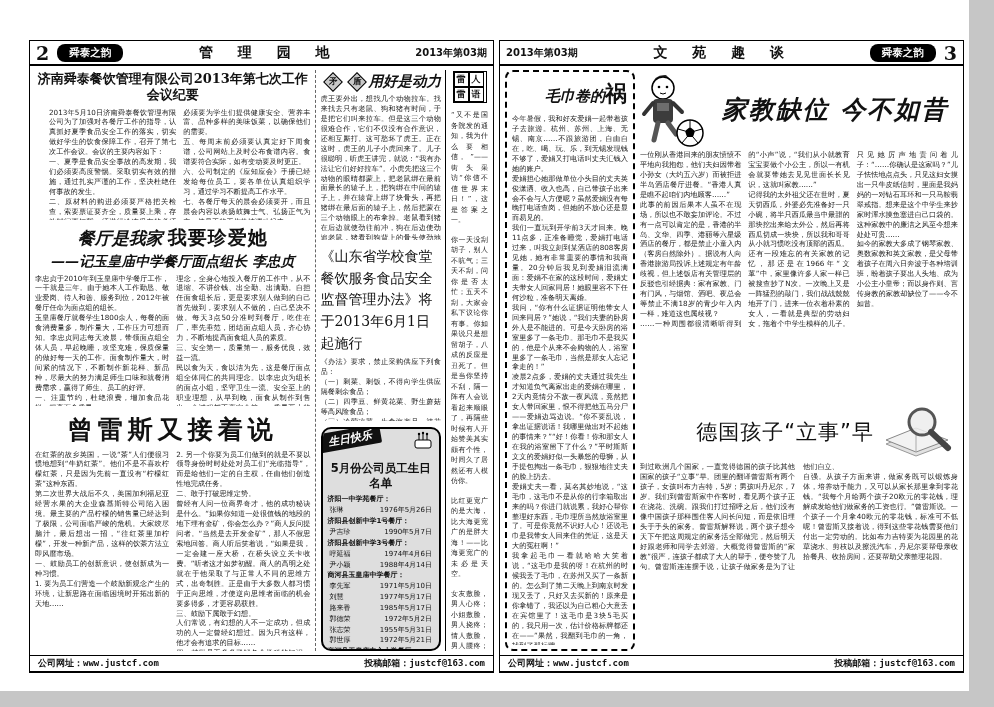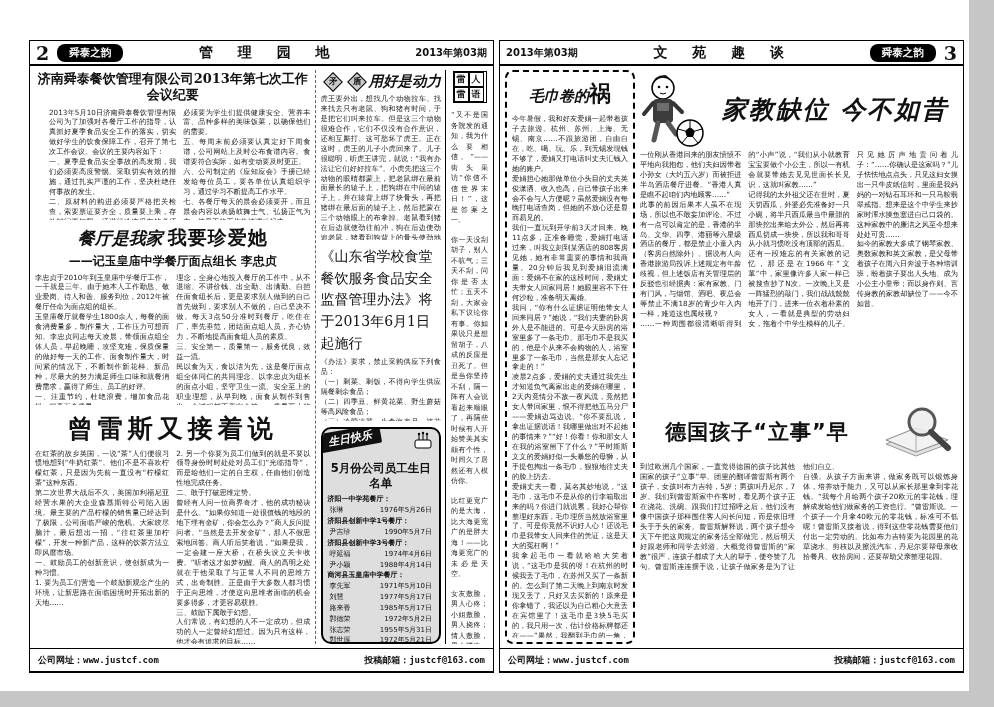--- a/index.html
+++ b/index.html
@@ -8,38 +8,38 @@
   .scan-bottom{position:absolute;left:0;top:691px;width:994px;height:16px;background:#c6c6c6;}
   .spread{position:absolute;left:29px;top:40px;display:flex;gap:5px;}
   .page{width:465px;height:633px;background:#fff;border:1px solid #000;display:flex;flex-direction:column;box-sizing:border-box;}
   
   .phead{height:25px;border-bottom:2px solid #000;display:flex;align-items:center;padding:0 6px;gap:8px;box-sizing:border-box;}
   .pnum{font-size:19px;font-weight:bold;font-family:"DejaVu Serif",serif;}
   .badge{background:#000;color:#fff;font-weight:bold;font-size:10.5px;padding:2px 12px;border-radius:8px;white-space:nowrap;}
   .sect{flex:1;text-align:center;font-weight:bold;font-size:14px;letter-spacing:10px;}
   .issue{font-size:10px;font-weight:bold;white-space:nowrap;}
   
-  .pfoot{height:24px;border-top:1px solid #000;border-bottom:1px solid #000;margin-top:auto;display:flex;align-items:center;justify-content:space-between;padding:0 8px;font-size:9px;font-weight:bold;box-sizing:border-box;}
+  .pfoot{height:17px;border-top:1px solid #000;border-bottom:1px solid #000;margin-top:auto;display:flex;align-items:center;justify-content:space-between;padding:0 8px;font-size:9px;font-weight:bold;box-sizing:border-box;}
   .pfoot .mono{font-family:"DejaVu Sans Mono",monospace;font-weight:bold;}
   
   .smalltext,.col,.flow{white-space:pre-line;text-align:justify;font-size:7.2px;line-height:1.38;color:#1b1b1b;}
   .cols{display:flex;gap:7px;overflow:hidden;}
   .cols .col{flex:1;overflow:hidden;}
   .brush{font-family:"DejaVu Serif",serif;font-style:italic;font-weight:bold;}
   
   .pbody{flex:1;display:flex;padding:4px 5px;gap:5px;box-sizing:border-box;overflow:hidden;}
   .p2-left{width:288px;display:flex;flex-direction:column;border-right:1px dashed #666;padding-right:4px;box-sizing:border-box;}
   .p2-mid{width:126px;display:flex;flex-direction:column;border-right:1px solid #000;padding:0 4px 0 0;box-sizing:border-box;}
   .p2-strip{width:38px;overflow:hidden;}
   .a1title{font-size:13px;font-weight:bold;text-align:center;margin:1px 0 4px;line-height:1.25;font-family:"DejaVu Serif",serif;}
   .a1body{height:112px;margin-left:14px;}
   .a2title{text-align:center;margin:5px 0 1px;}
   .a2title .ta{font-size:17px;}
   .a2title .tb{font-size:19px;font-weight:900;letter-spacing:1px;}
-  .byline{text-align:center;font-weight:bold;font-size:12px;margin:1px 0 3px;}
+  .byline{text-align:center;font-weight:bold;font-size:14px;margin:1px 0 3px;font-style:italic;}
   .a2body{height:132px;}
   .a3title{font-size:25px;font-weight:900;text-align:center;letter-spacing:5px;margin:7px 0 4px;}
   .a3body{flex:1;}
   .mao-head{display:flex;align-items:center;justify-content:center;margin:2px 0 3px;}
   .diamond{width:12px;height:12px;border:1px solid #000;background:#c9c9c9;transform:rotate(45deg);display:inline-flex;align-items:center;justify-content:center;margin:2px 5px;}
   .diamond i{transform:rotate(-45deg);font-style:normal;font-size:8.5px;font-weight:bold;}
   .mao-title{font-size:14.5px;white-space:nowrap;}
   .mao-body{height:146px;overflow:hidden;}
   .notice-title{font-weight:normal;font-size:14px;line-height:1.55;margin:6px 0 3px;font-family:"DejaVu Serif",serif;}
   .notice-body{height:64px;overflow:hidden;}
@@ -49,30 +49,30 @@
   .cake{position:absolute;top:2px;right:5px;}
   .bday-title{font-size:11.5px;font-weight:bold;text-align:center;margin:12px 0 3px;}
   .bgroup{font-weight:bold;font-size:7px;line-height:1.55;}
   .brow{display:flex;justify-content:space-between;font-size:7px;line-height:1.55;padding:0 2px;}
   
   .lei{display:grid;grid-template-columns:15px 15px;width:32px;margin:1px auto 7px;border:1px solid #000;}
   .lei span{border:1px solid #000;font-size:9px;font-weight:bold;text-align:center;line-height:13px;height:13px;}
   .quote{font-size:7px;line-height:1.5;margin-bottom:9px;white-space:pre-line;text-align:justify;color:#1b1b1b;}
   
   .p3-main{flex:1;display:flex;flex-direction:column;overflow:hidden;}
-  .maojin{width:130px;border:2px dashed #000;border-radius:8px;padding:4px 5px;box-sizing:border-box;display:flex;flex-direction:column;overflow:hidden;}
+  .maojin{width:130px;border:2px dashed #000;border-radius:8px;padding:4px 5px;box-sizing:border-box;display:flex;flex-direction:column;overflow:hidden;align-items:flex-end;}
   .maojin-title{text-align:center;margin:2px 0 4px;border:1px solid transparent;}
   .maojin-title .mt{font-size:15px;}
   .maojin-title .huo{font-size:22px;font-weight:900;font-style:normal;font-family:"DejaVu Serif",serif;}
   .maojin-body{flex:1;overflow:hidden;}
   .jj-top{display:flex;align-items:center;gap:6px;margin-bottom:2px;}
   .jj-title{flex:1;text-align:center;font-size:25px;letter-spacing:2px;white-space:nowrap;}
   .jj-body{height:250px;column-count:3;column-gap:7px;overflow:hidden;}
   .dg-top{display:flex;align-items:center;gap:4px;margin:4px 0 2px;}
-  .dg-title{font-size:21px;font-weight:700;letter-spacing:1px;white-space:nowrap;flex:1;text-align:center;}
+  .dg-title{font-size:21px;font-weight:400;letter-spacing:1px;white-space:nowrap;flex:1;text-align:right;}
   .dg-body{flex:1;column-count:2;column-gap:8px;overflow:hidden;}
 </style>
 </head>
 <body>
 
 <div class="scan-right"></div>
 <div class="scan-bottom"></div>
 
 <div class="spread">
 

